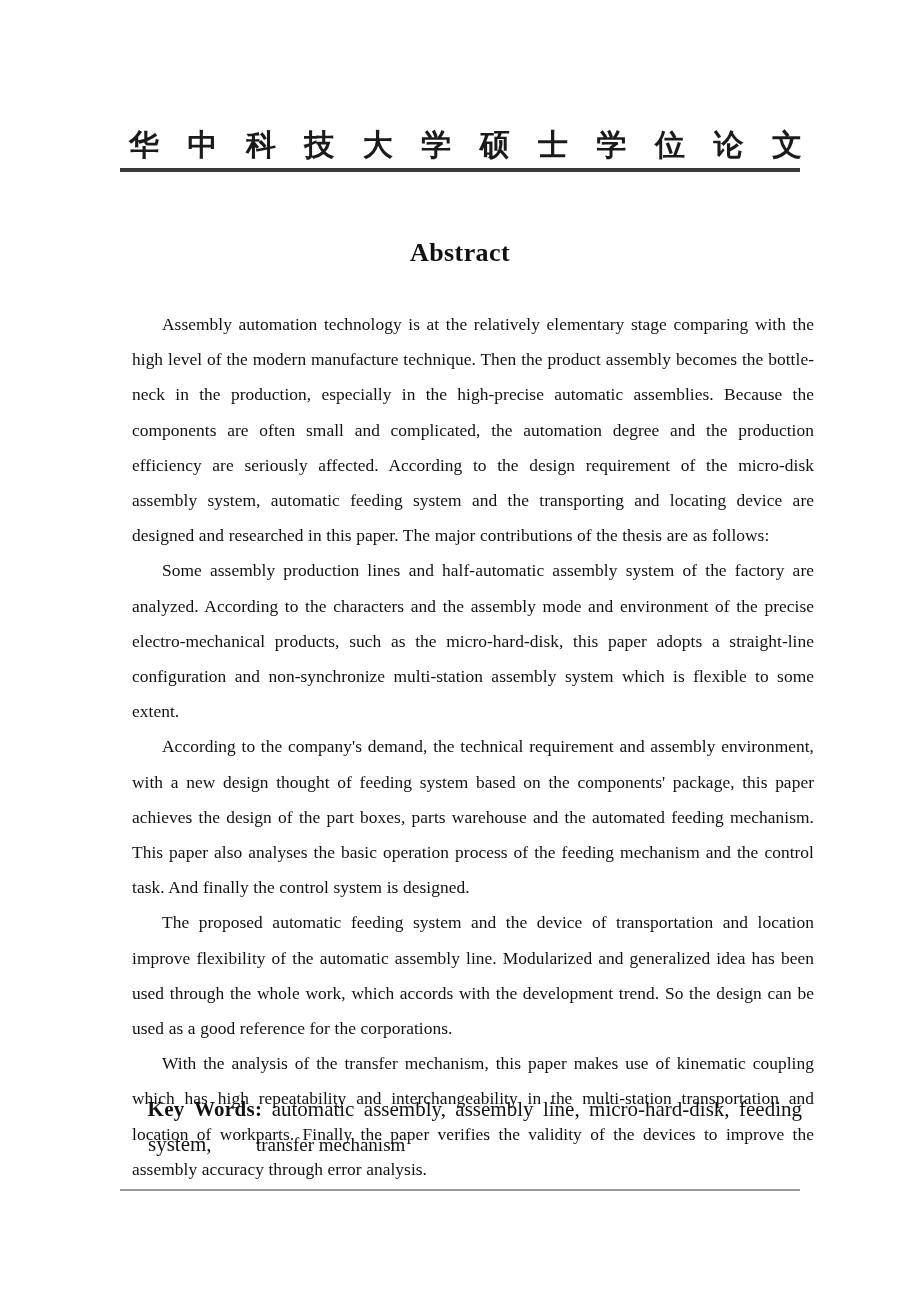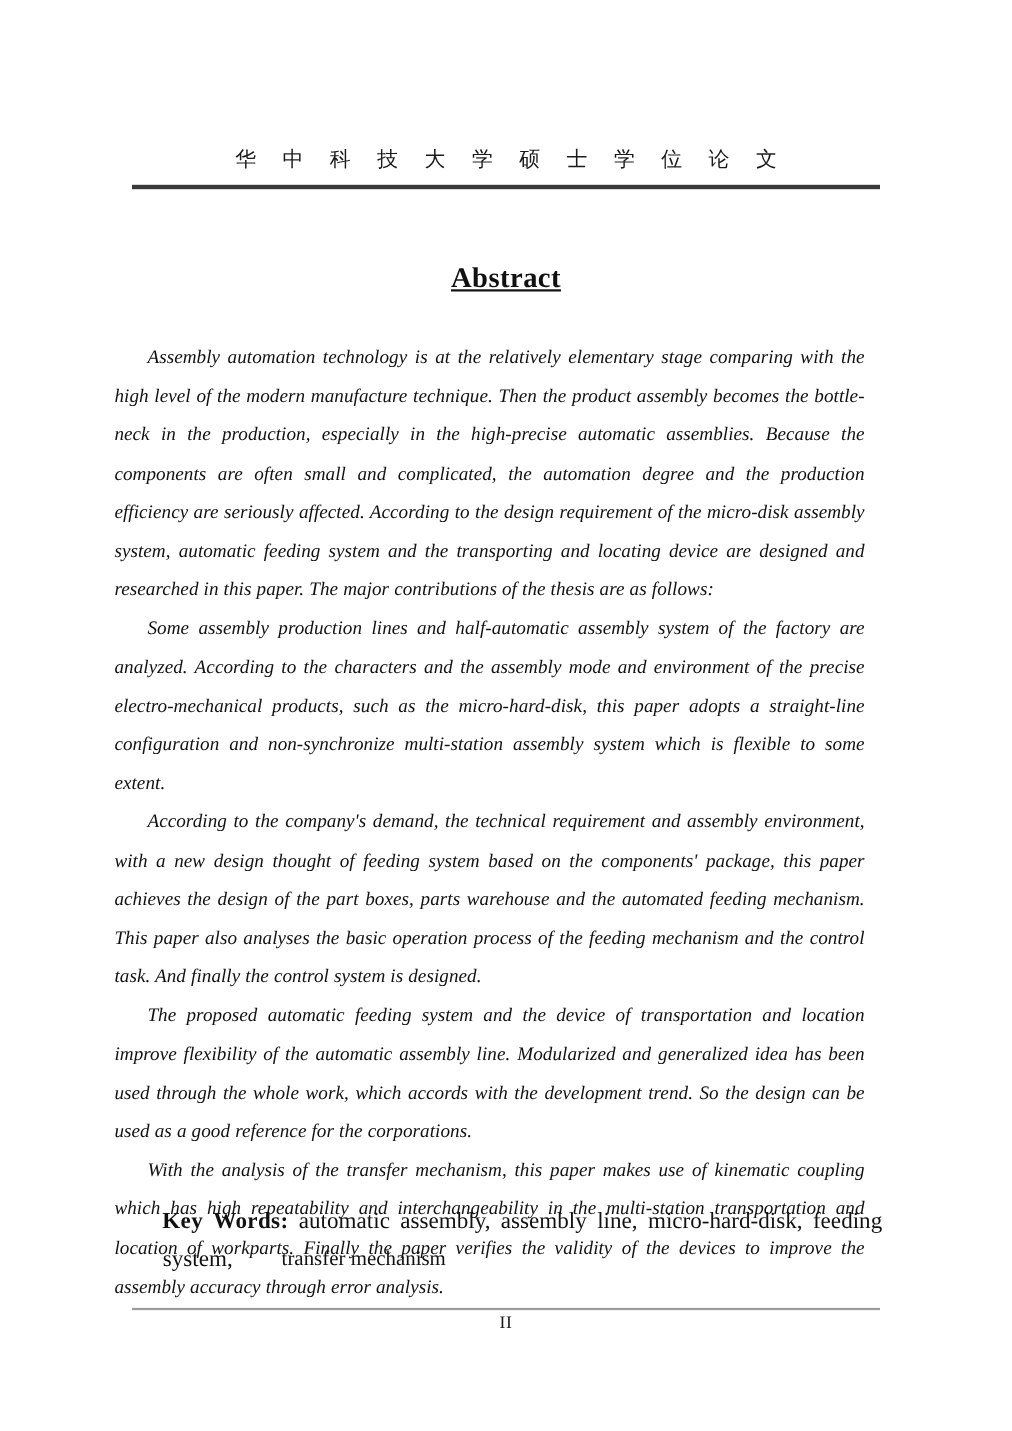--- a/index.html
+++ b/index.html
@@ -25,56 +25,55 @@
 
   
   .header {
     position: absolute;
     left: 120px;
     top: 128px;
     width: 680px;
   }
   .header-title {
     font-family: "DejaVu Serif", "Liberation Serif", serif;
-    font-size: 19px;
+    font-size: 30px;
     line-height: 34px;
     text-align: center;
     letter-spacing: 9px;
     color: #1a1a1a;
     white-space: nowrap;
     padding-left: 9px;
+    font-weight: bold;
   }
   .header-rule {
     margin-top: 6px;
     height: 4px;
     background: #3a3a3a;
     width: 680px;
   }
 
   
   .abstract-title {
     position: absolute;
     left: 120px;
     top: 237px;
     width: 680px;
     text-align: center;
     font-size: 26px;
     font-weight: bold;
     line-height: 32px;
     letter-spacing: 0.4px;
-    text-decoration: underline;
   }
 
   
   .body-block {
     position: absolute;
-    left: 104px;
+    left: 132px;
     top: 307px;
     width: 682px;
-    font-style: italic;
   }
   p.para {
     margin: 0;
     text-align: justify;
     text-justify: inter-word;
     text-indent: 30px;
     font-size: 17.4px;
     line-height: 35.2px;
     letter-spacing: 0.05px;
     word-spacing: 0.2px;
@@ -168,15 +167,14 @@
     <p class="para">With the analysis of the transfer mechanism, this paper makes use of kinematic coupling which has high repeatability and interchangeability in the multi-station transportation and location of workparts. Finally the paper verifies the validity of the devices to improve the assembly accuracy through error analysis.</p>
   </div>
 
   <div class="keywords">
     <span class="kw-label">Key Words:</span><span> automatic assembly, assembly line, micro-hard-disk, feeding system,</span>
   </div>
   <div class="keywords-cont">transfer mechanism</div>
 
 
   <div class="footer-rule" style="background: rgb(154, 154, 154);"></div>
-  <div class="footer-pageno">II</div>
 
 </div>
 
 </body></html>

